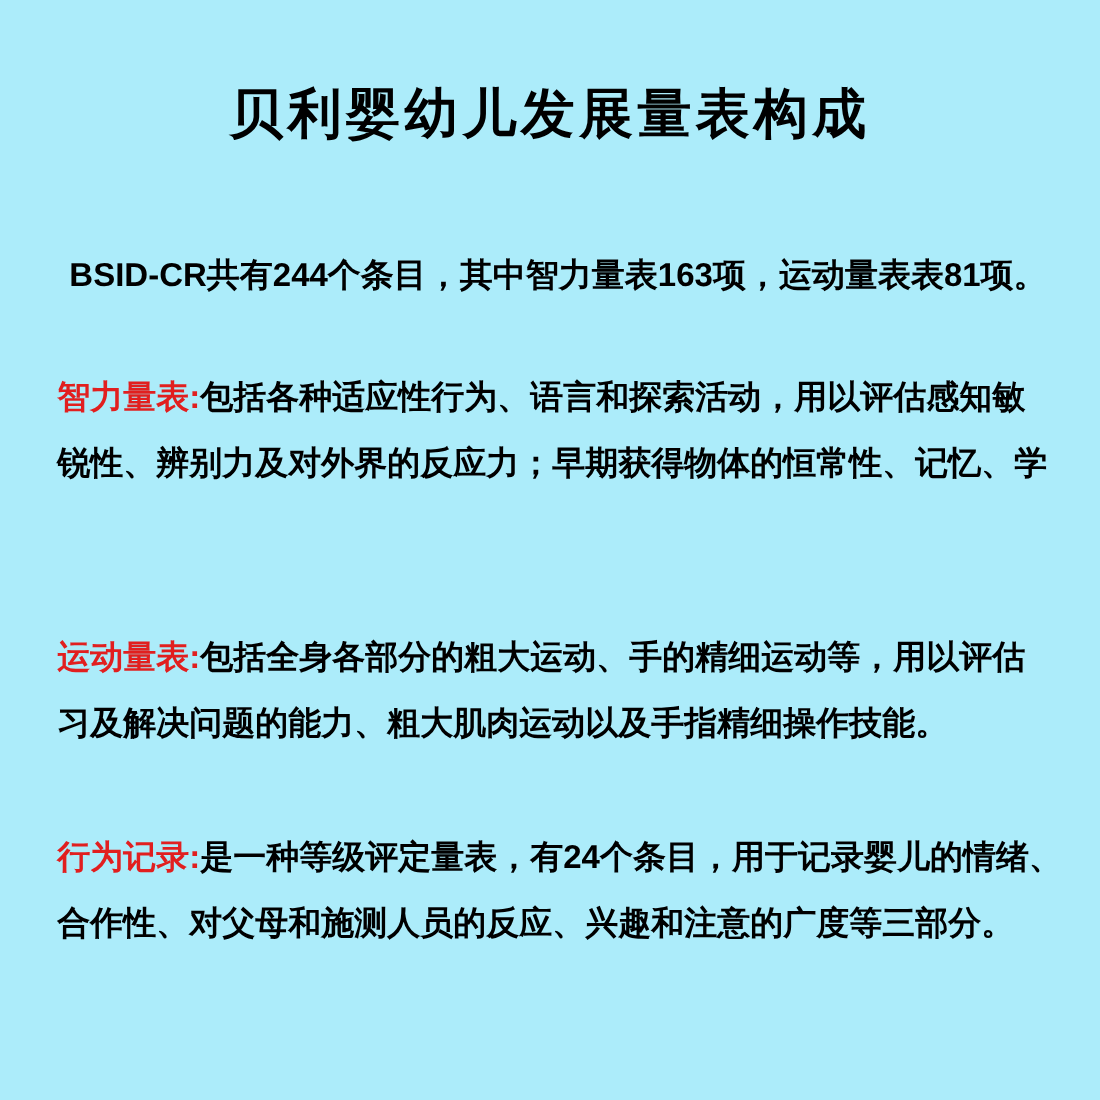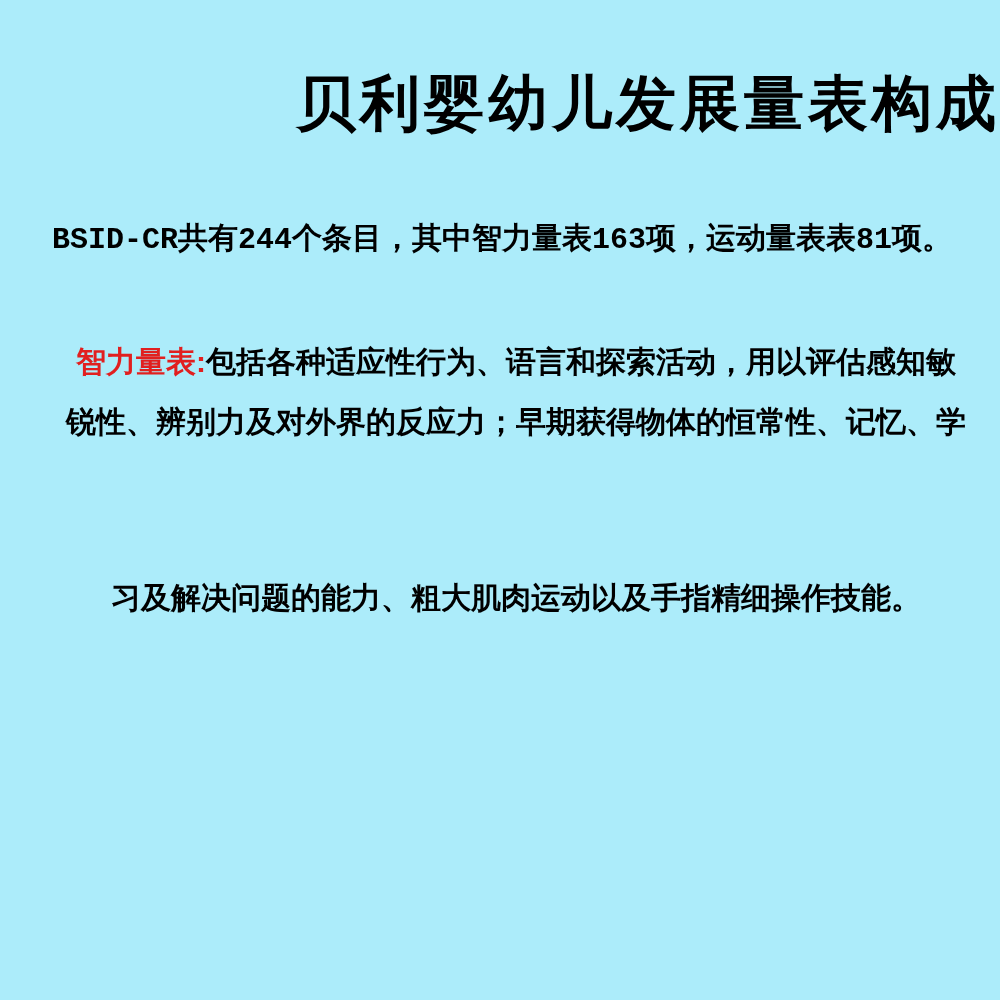--- a/index.html
+++ b/index.html
@@ -15,43 +15,41 @@
     font-family: "Liberation Sans", "DejaVu Sans", sans-serif;
     font-weight: bold;
     color: #000000;
   }
   .title {
     position: absolute;
     top: 66px;
     left: 0;
     right: 0;
     margin: 0;
-    text-align: right;
-    font-size: 60px;
+    text-align: center;
+    font-size: 49px;
     line-height: 76px;
     letter-spacing: 4px;
     font-weight: bold;
     white-space: nowrap;
   }
   .intro {
     position: absolute;
     top: 210px;
     left: 52px;
     right: 20px;
-    margin: 0;
+    margin: 11px;
     font-size: 30px;
     line-height: 60px;
     white-space: nowrap;
-    font-family: Liberation Mono, monospace;
   }
   .section {
     position: absolute;
     left: 52px;
     right: 20px;
-    text-align: center;
   }
   .section-mental  { top: 332px; }
   .section-motor   { top: 568px; }
   .section-behavior{ top: 750px; }
   .line {
     font-size: 30px;
     line-height: 60px;
     white-space: nowrap;
   }
   .label {
@@ -68,17 +66,26 @@
   <p class="intro">BSID-CR共有244个条目，其中智力量表163项，运动量表表81项。</p>
 
   <div class="section section-mental">
     <div class="line">
       <span class="label">智力量表:</span><span>包括各种适应性行为、语言和探索活动，用以评估感知敏</span>
     </div>
     <div class="line">锐性、辨别力及对外界的反应力；早期获得物体的恒常性、记忆、学</div>
   </div>
 
   <div class="section section-motor">
+    <div class="line">
+      <span class="label">运动量表:</span><span>包括全身各部分的粗大运动、手的精细运动等，用以评估</span>
+    </div>
     <div class="line">习及解决问题的能力、粗大肌肉运动以及手指精细操作技能。</div>
   </div>
 
+  <div class="section section-behavior">
+    <div class="line">
+      <span class="label">行为记录:</span><span>是一种等级评定量表，有24个条目，用于记录婴儿的情绪、</span>
+    </div>
+    <div class="line">合作性、对父母和施测人员的反应、兴趣和注意的广度等三部分。</div>
+  </div>
 
 </div>
 
 </body></html>

